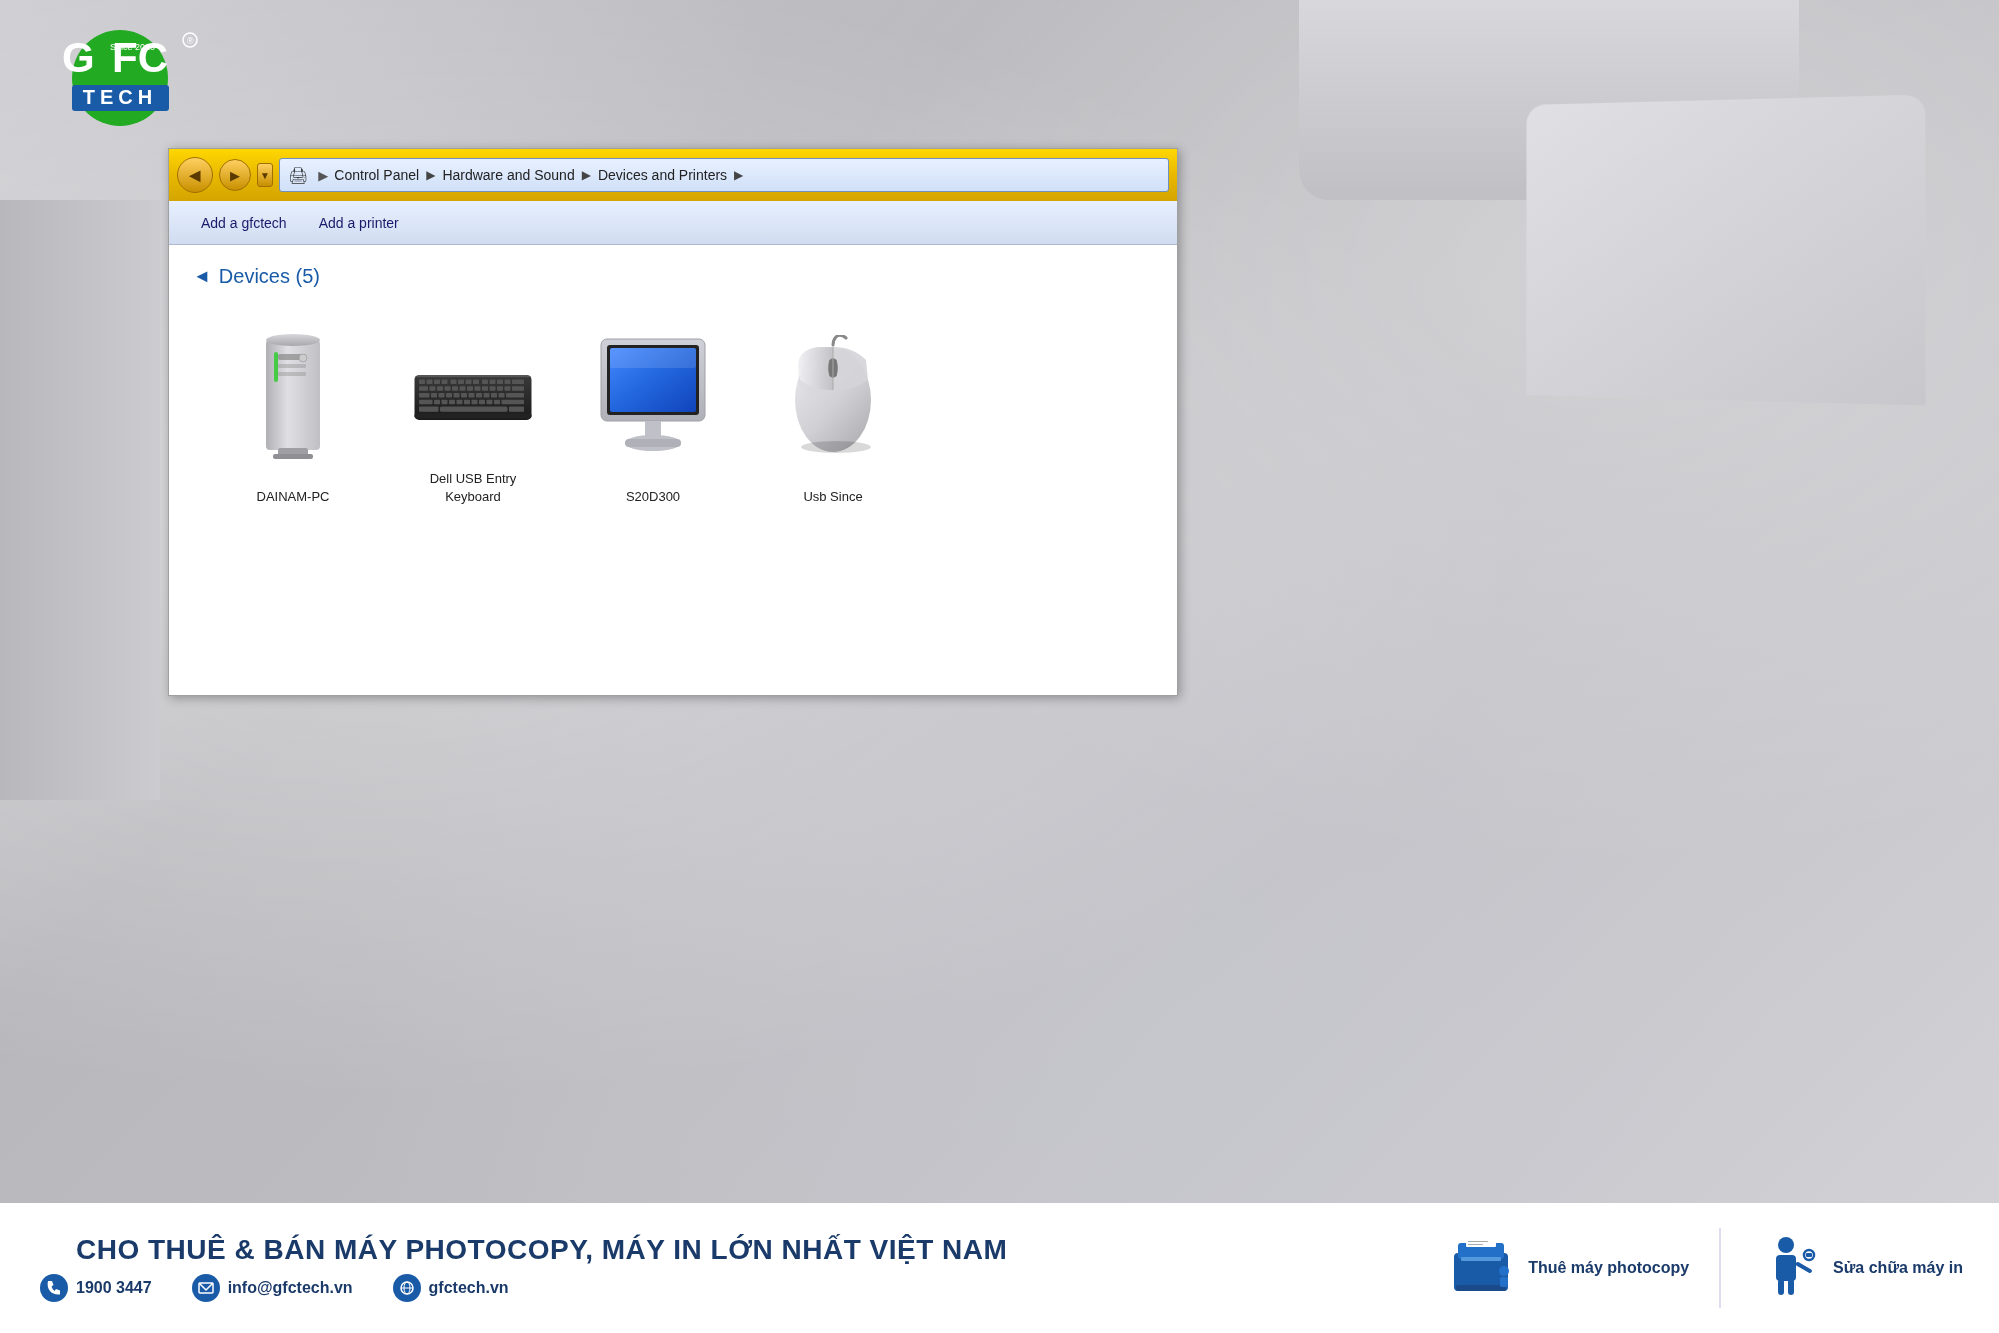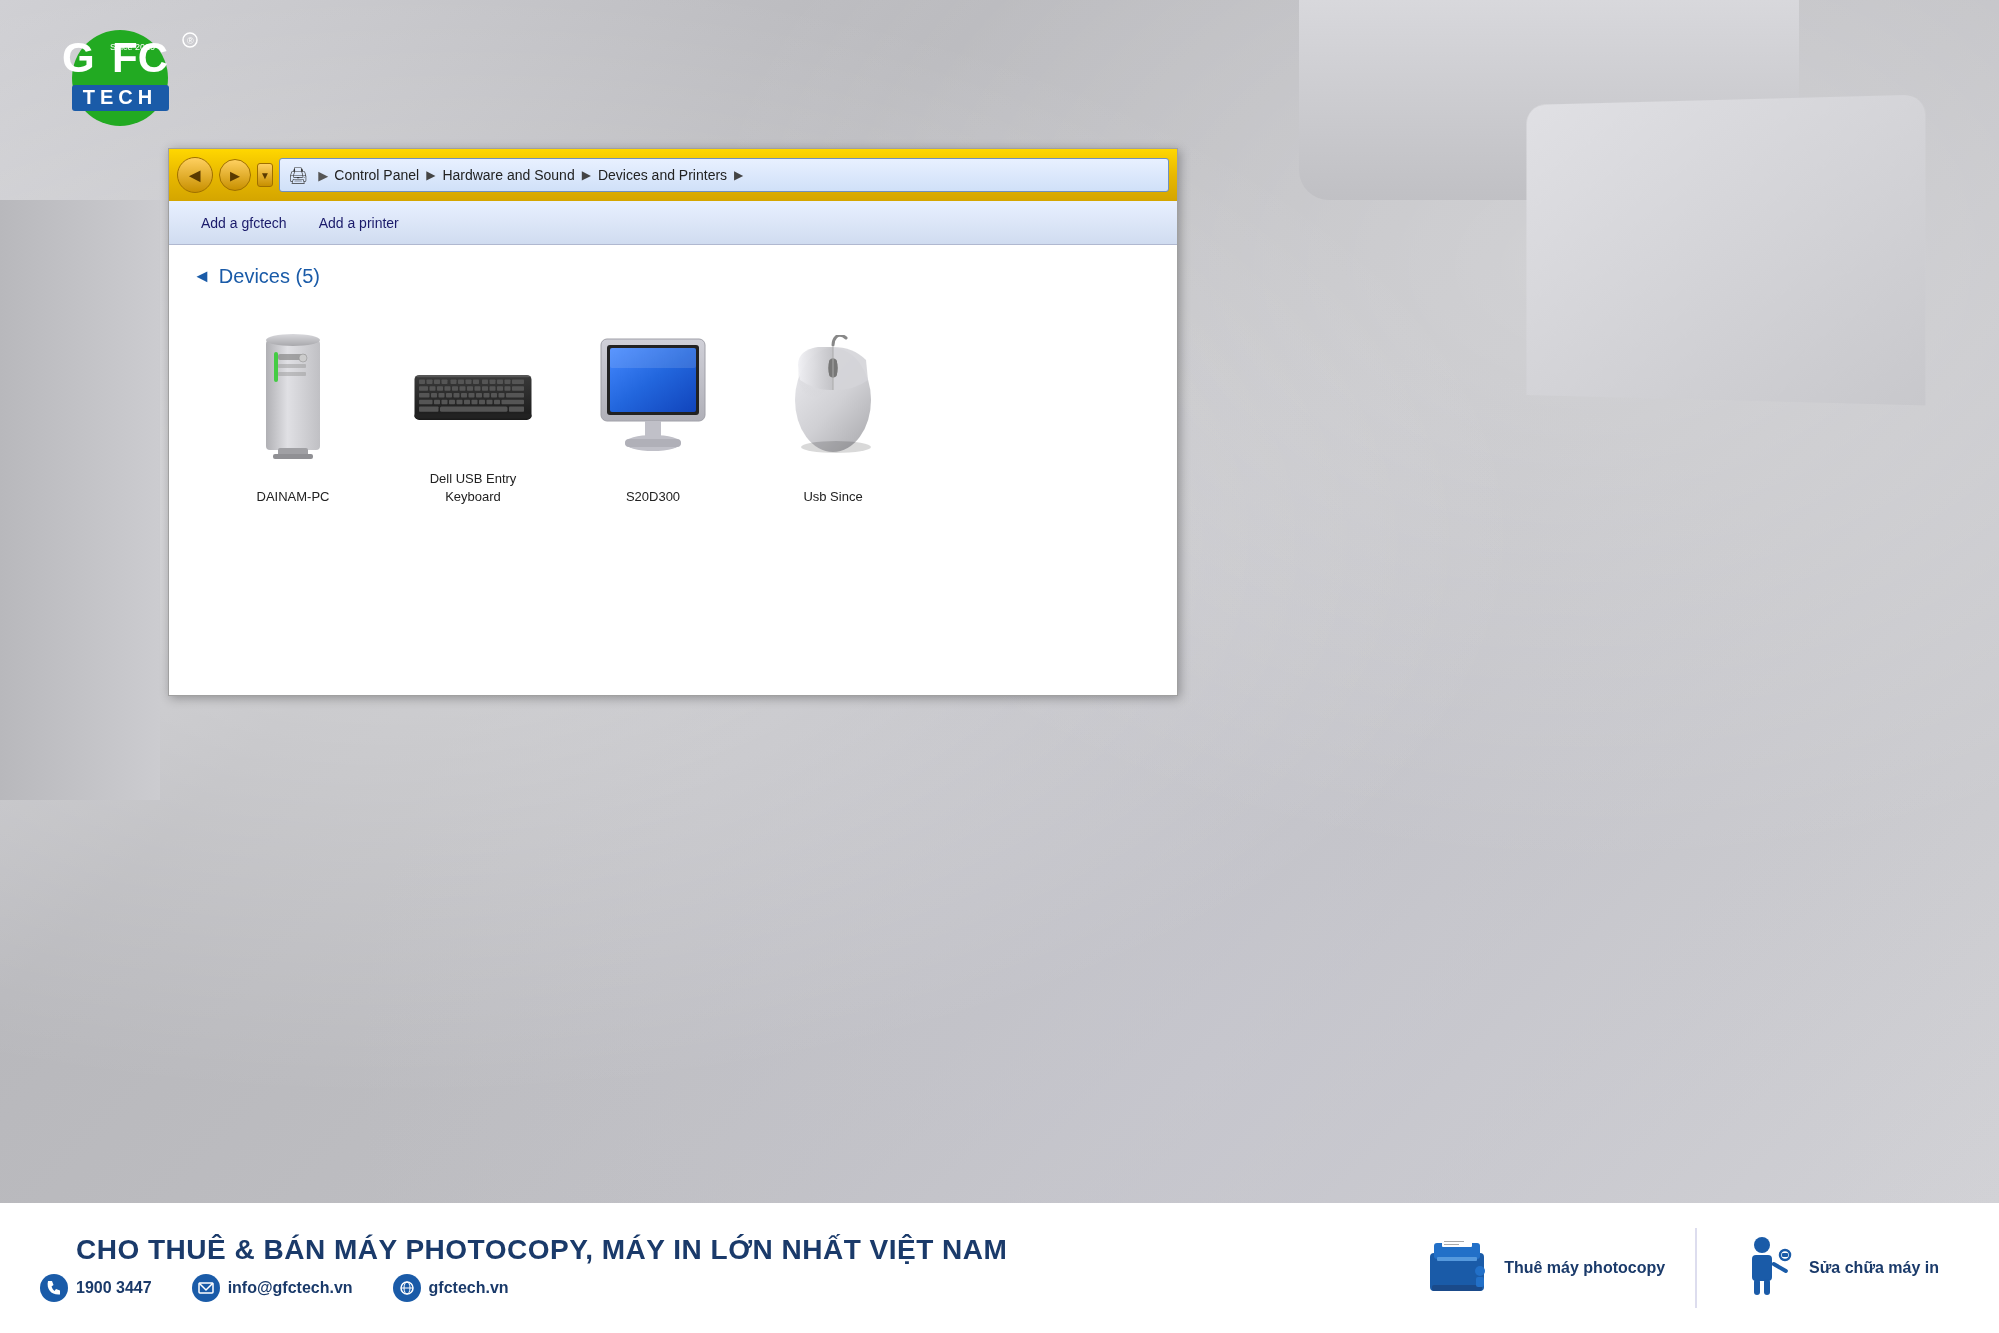--- a/index.html
+++ b/index.html
@@ -293,21 +293,21 @@
       align-items: center;
       justify-content: center;
       color: white;
       font-size: 14px;
     }
 
     .banner-right {
       display: flex;
       align-items: center;
       gap: 20px;
-      padding-right: 60px;
+      padding-right: 36px;
     }
 
     .service-item {
       display: flex;
       align-items: center;
       gap: 12px;
       color: #1a3a6a;
     }
 
     .service-icon {

